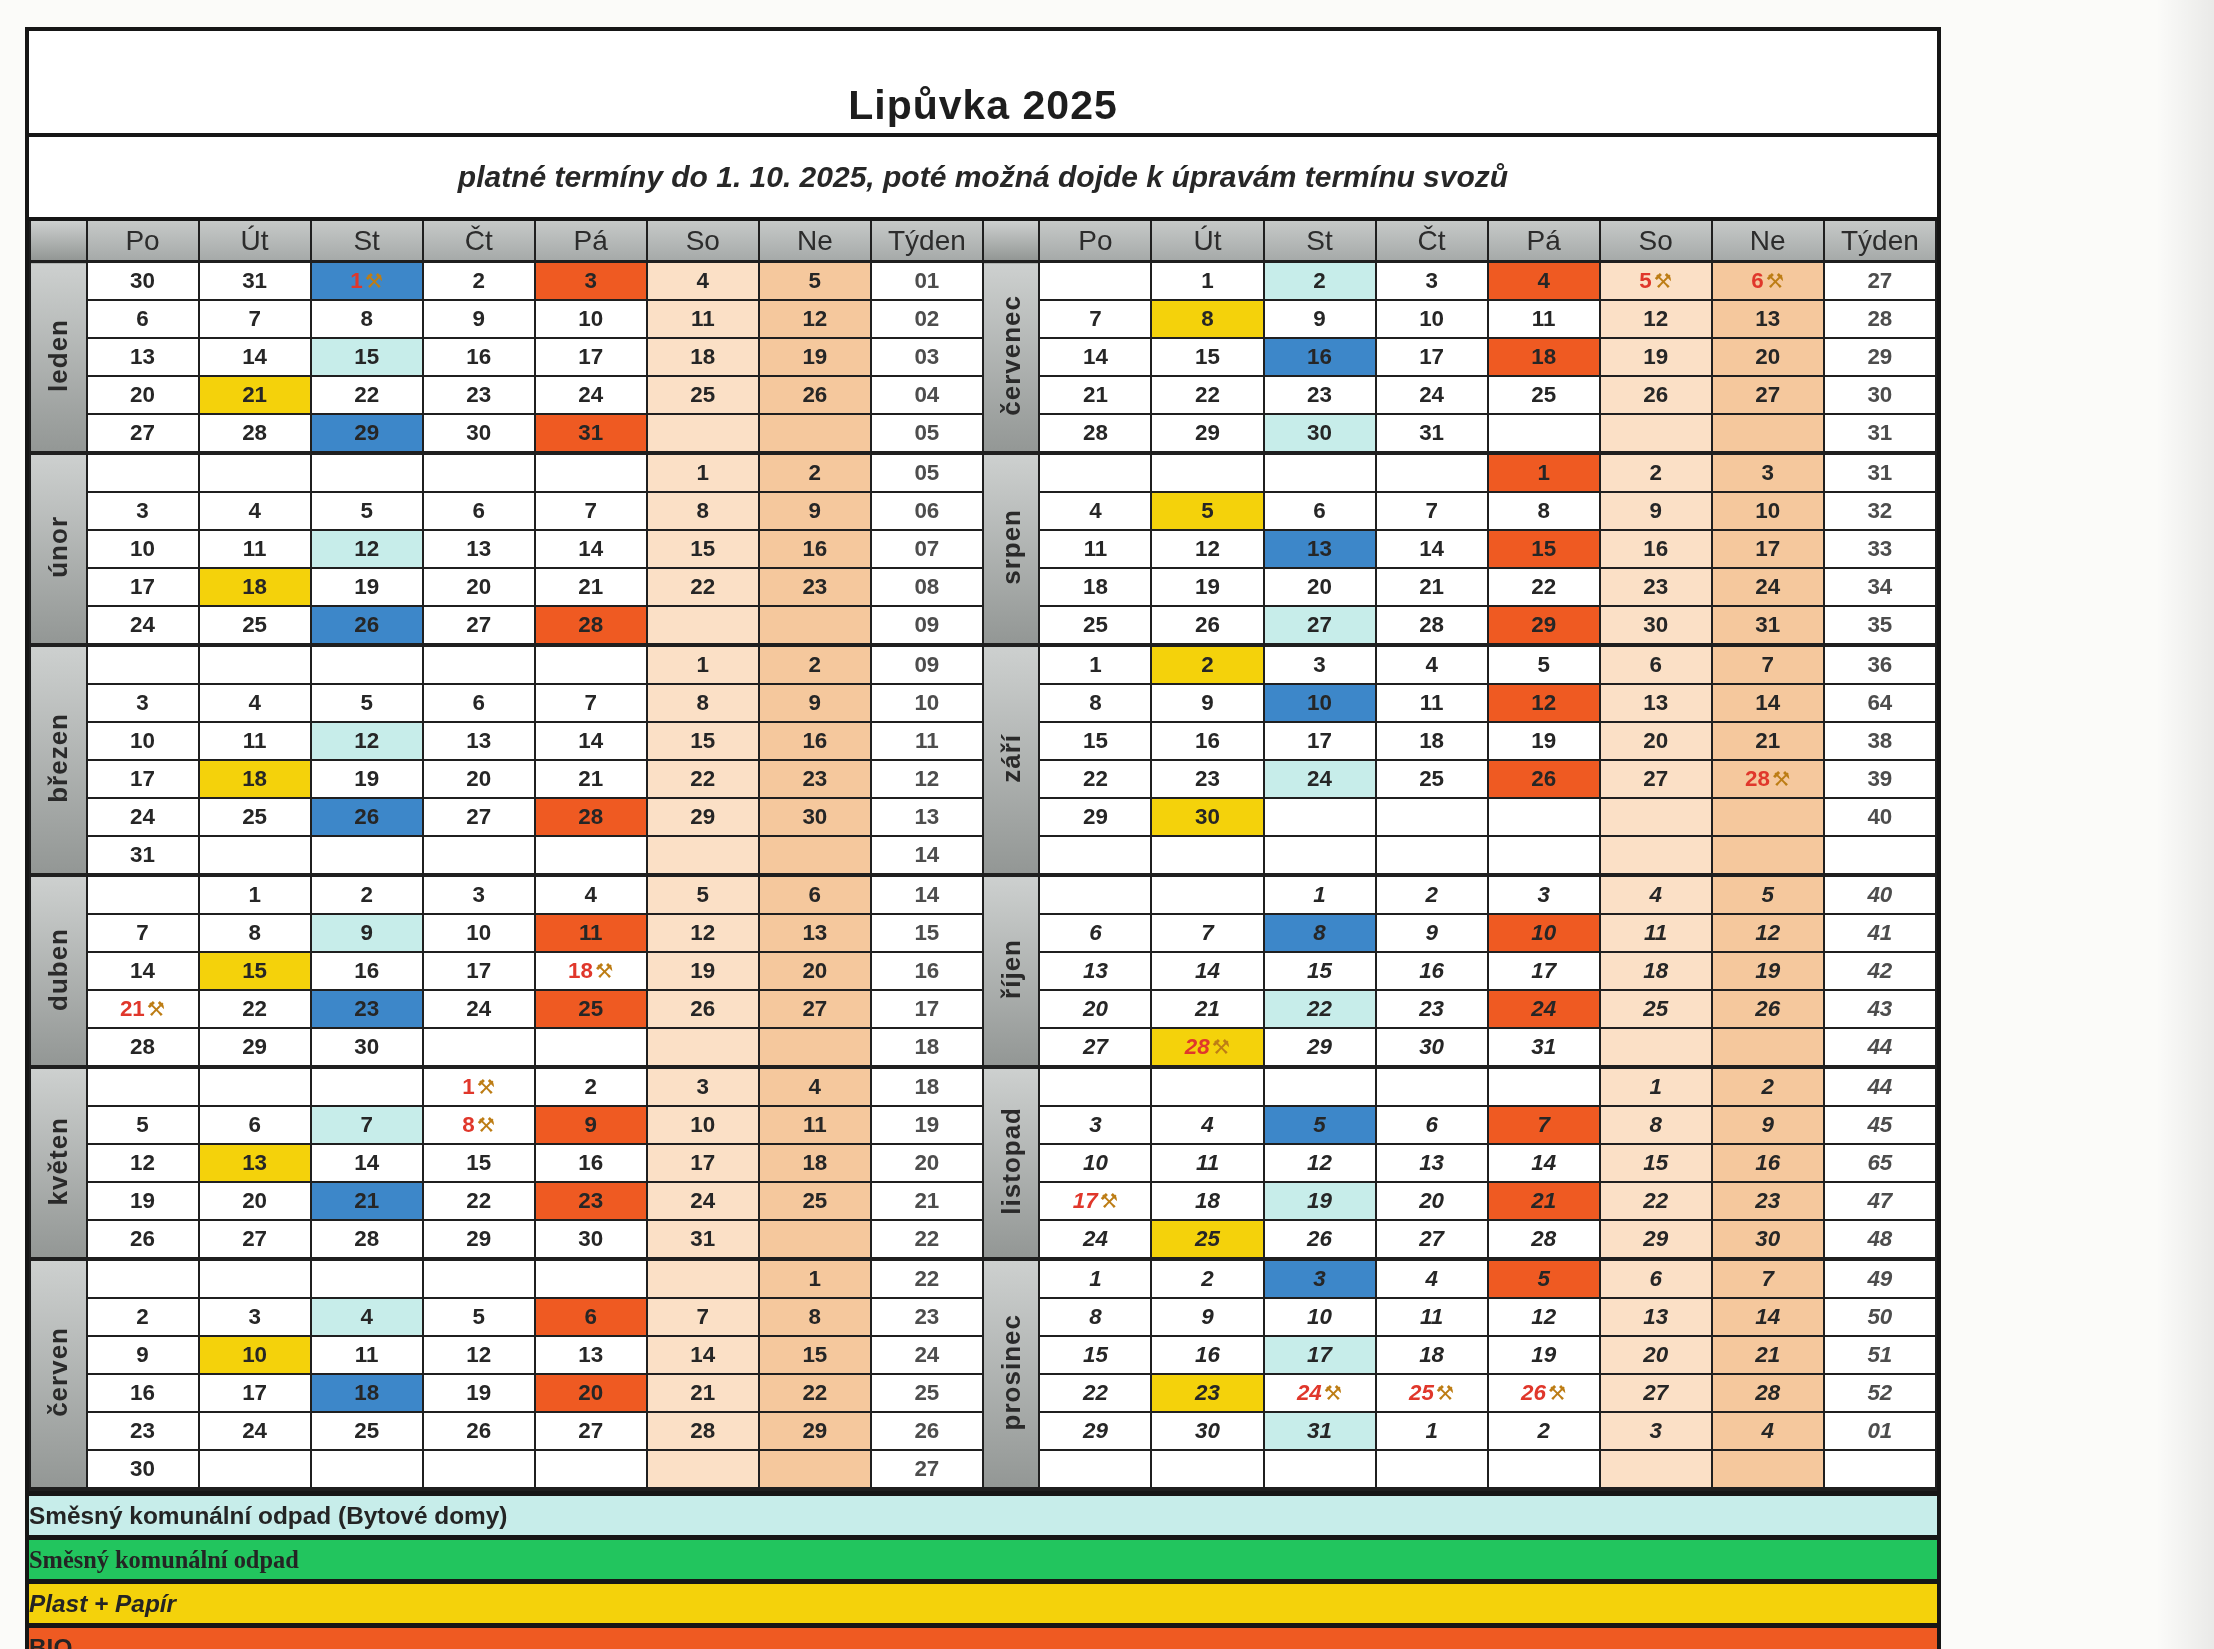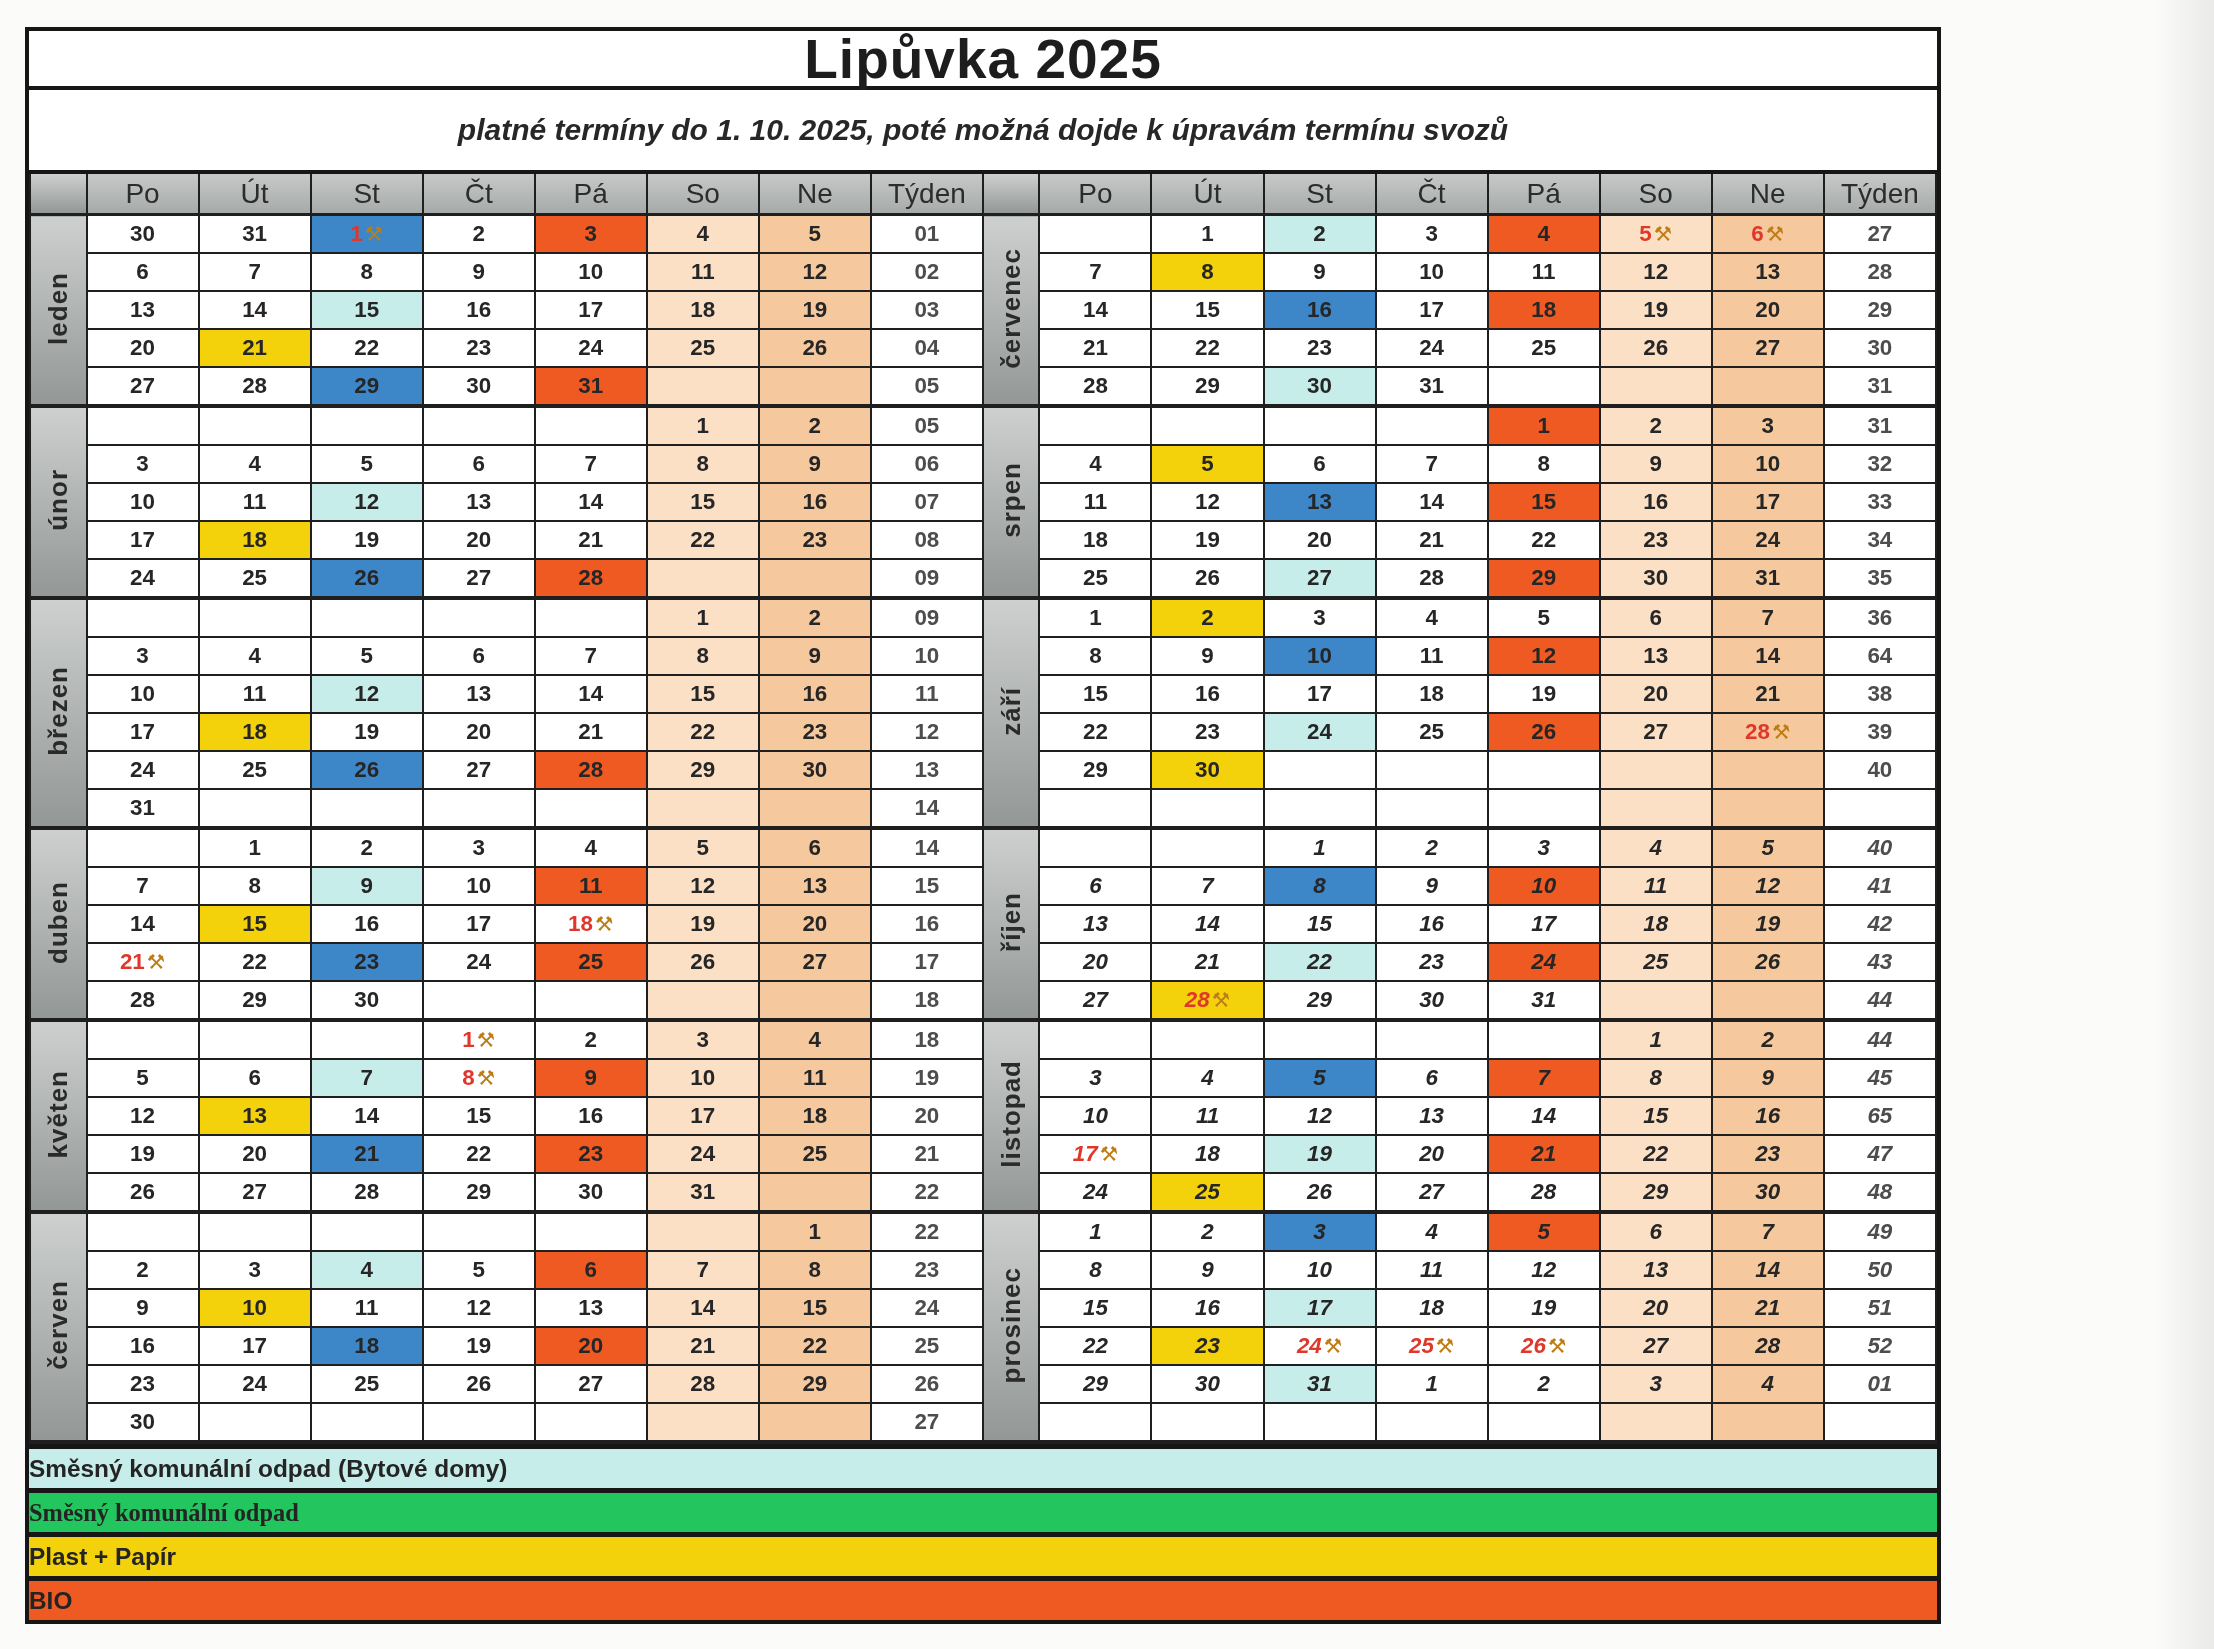--- a/index.html
+++ b/index.html
@@ -8,22 +8,23 @@
     background:#fbfbf9;font-family:"Liberation Sans",sans-serif;
   }
   .scan-shade{position:absolute;top:0;right:0;width:59px;height:1649px;
     background:linear-gradient(to right,rgba(0,0,0,0),rgba(0,0,0,0.07));}
   .box{
     position:absolute;left:25px;top:27px;width:1908px;
     border:4.9px solid #161616;background:#ffffff;box-sizing:content-box;
   }
   .title{
     height:55px;display:flex;align-items:center;justify-content:center;
-    font-size:55px;font-weight:bold;color:#1d1d1d;letter-spacing:1px;
+    font-size:41px;font-weight:bold;color:#1d1d1d;letter-spacing:1px;
     border-bottom:4.9px solid #161616;
+    margin-top:47px;
   }
   .subtitle{
     height:80px;display:flex;align-items:center;justify-content:center;
     font-size:30px;font-style:italic;font-weight:bold;color:#272727;
   }
   table.cal{border-collapse:collapse;table-layout:fixed;width:100%;border-top:4.9px solid #161616;}
   .cal th,.cal td{border:2px solid #1f1f1f;padding:0;overflow:hidden;}
   .cal thead th{
     height:39px;background:linear-gradient(#c6c9c8,#a6aaa9);
     font-size:28px;font-weight:normal;color:#2c2c2c;border-bottom-width:3.9px;
@@ -701,21 +702,21 @@
       </tbody>
   </table>
 
   <div class="legend">
     <div class="lbar" style="background: rgb(199, 237, 234);">
       <span>Směsný komunální odpad (Bytové domy)</span>
     </div>
     <div class="lbar" style="background: #22c55e; font-family: Liberation Serif, serif;">
       <span>Směsný komunální odpad</span>
     </div>
-    <div class="lbar" style="background: rgb(244, 210, 11);">
+    <div class="lbar" style="background: rgb(244, 210, 11); font-style: italic;">
       <span>Plast + Papír</span>
     </div>
     <div class="lbar" style="background: rgb(239, 90, 34);">
       <span>BIO</span>
     </div>
   </div>
 </div>
 
 
 </body></html>

